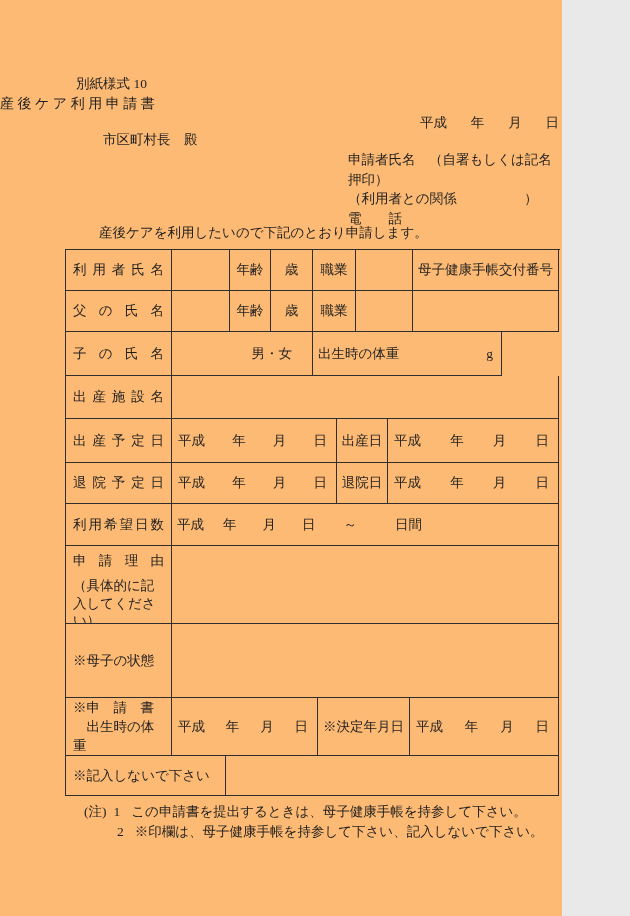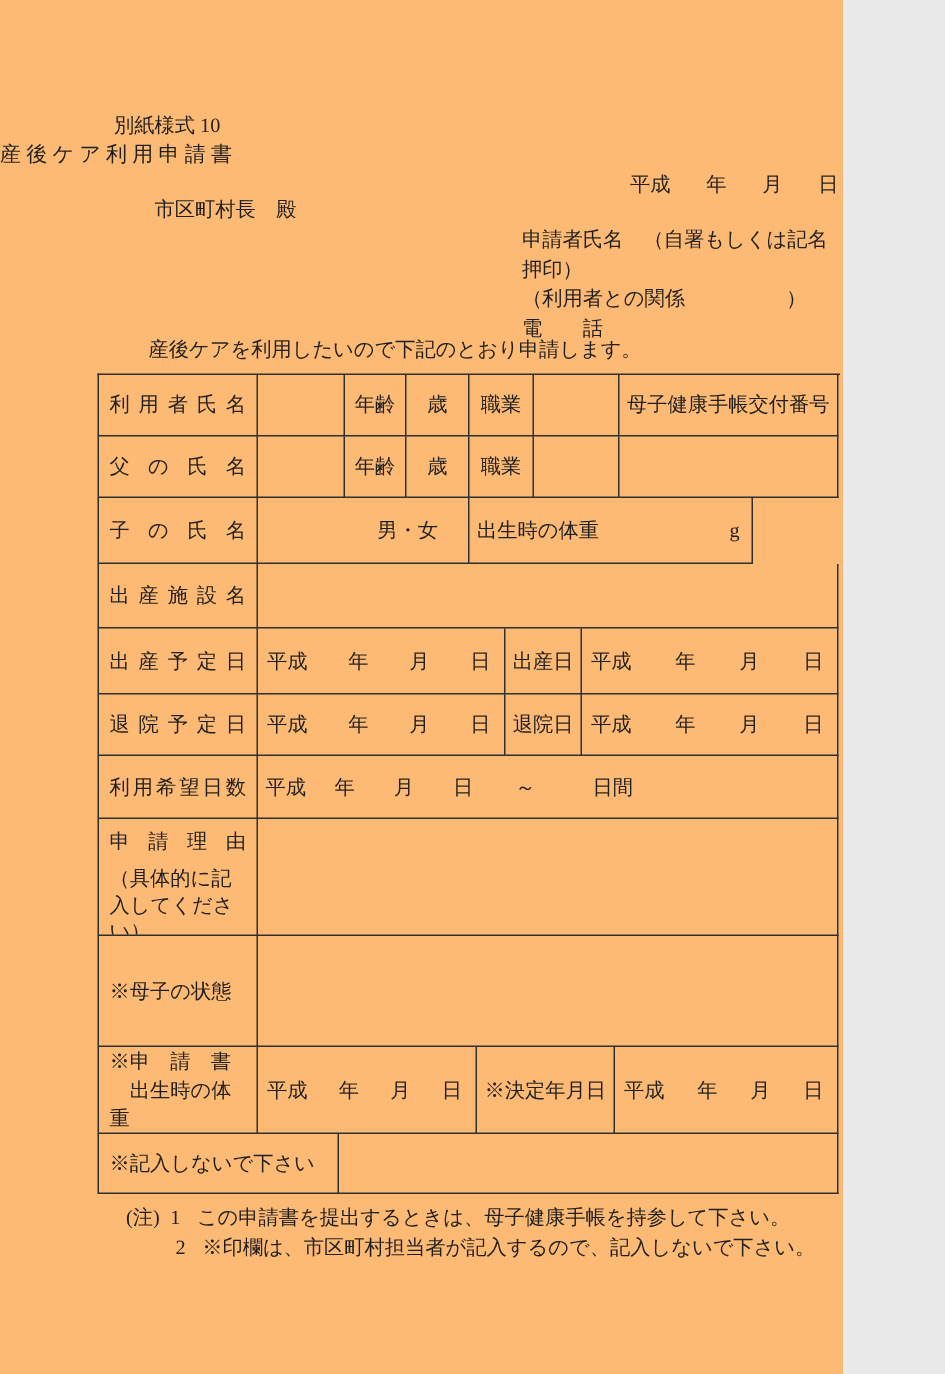--- a/index.html
+++ b/index.html
@@ -213,17 +213,17 @@
   </div>
 
   <div class="abs notes">
     <div class="note-line">
       <span>(注)</span>
       <span class="note-num">1</span>
       <span class="note-text">この申請書を提出するときは、母子健康手帳を持参して下さい。</span>
     </div>
     <div class="note-line note-line2">
       <span class="note-num">2</span>
-      <span class="note-text">※印欄は、市区町村担当者が記入するので、記入しないで下さい。</span>
+      <span class="note-text">※印欄は、母子健康手帳を持参して下さい、記入しないで下さい。</span>
     </div>
   </div>
 
 </div>
 
 </body></html>

